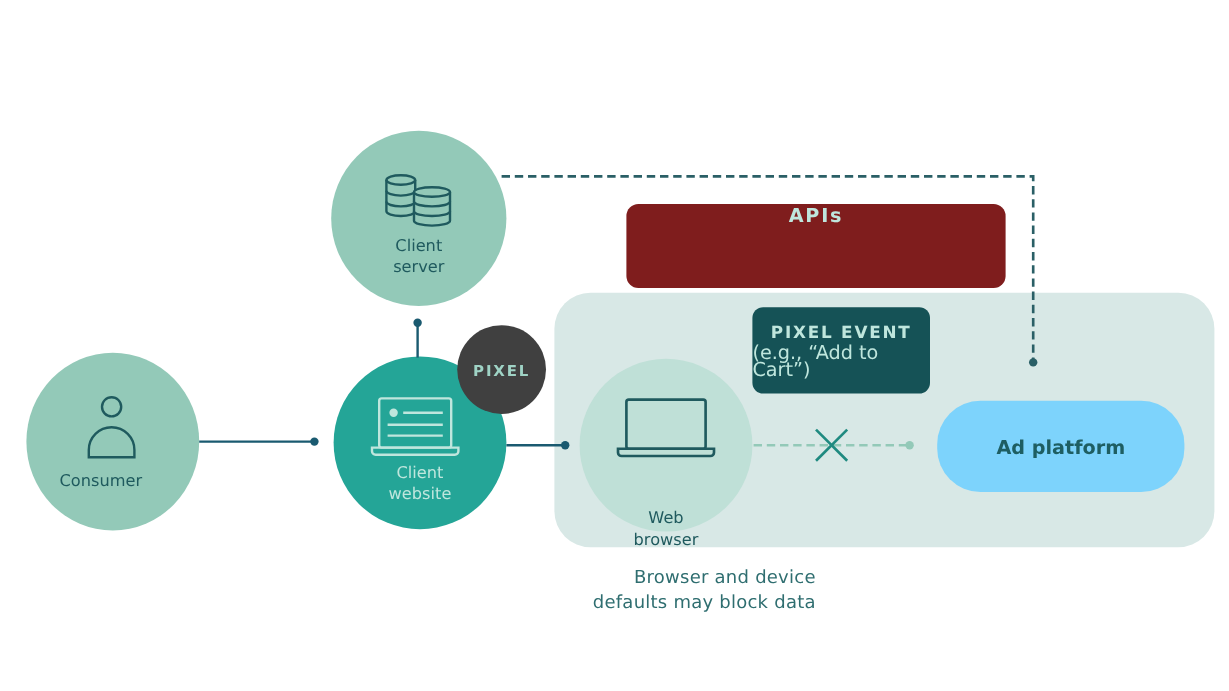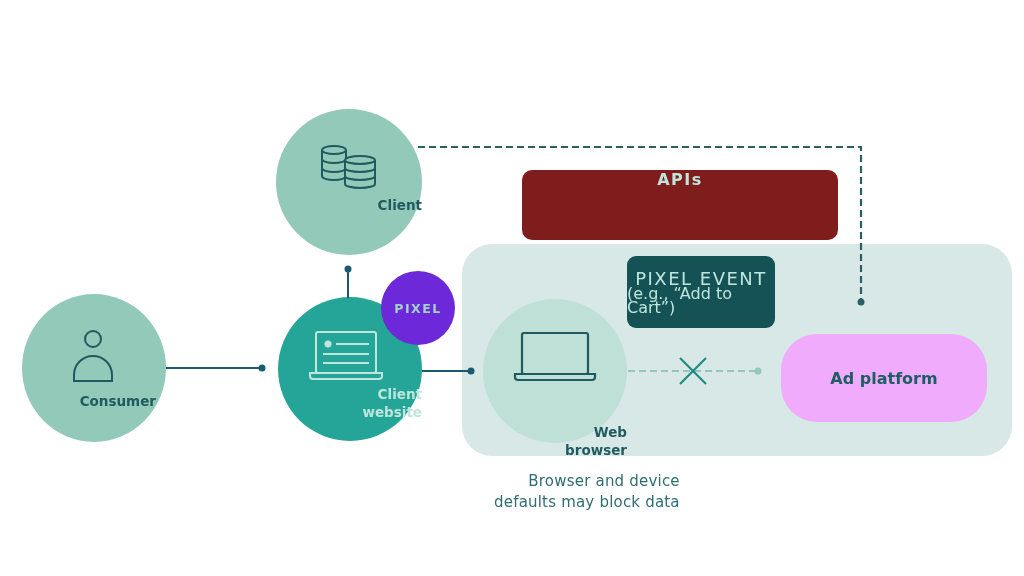--- a/index.html
+++ b/index.html
@@ -1,50 +1,50 @@
 <!DOCTYPE html>
 <html><head>
   <meta charset="utf-8">
   <style>
     html, body { margin: 0; padding: 0; background: #ffffff; }
     body { width: 1024px; height: 576px; position: relative; overflow: hidden;
            font-family: "DejaVu Sans", sans-serif; }
     .abs { position: absolute; }
     .circle { position: absolute; border-radius: 50%; }
-    .lbl { position: absolute; text-align: right; font-size: 13.5px; line-height: 18px; font-weight: bold; }
+    .lbl { position: absolute; text-align: center; font-size: 13.5px; line-height: 18px; font-weight: normal; }
     .note { position: absolute; font-size: 15px; line-height: 21px; color: #2f6e70; letter-spacing: 0.2px; }
     svg.overlay { position: absolute; left: 0; top: 0; width: 1024px; height: 576px; pointer-events: none; }
   </style>
 </head>
 <body>
 
 <div class="abs" style="left:462px; top:244px; width:550px; height:212px; background:#d8e8e6; border-radius:30px;"></div>
 
 <div class="abs" style="left:522px; top:170px; width:316px; height:70px; background:#7f1d1d; border-radius:10px; display:flex; align-items:flex-start; justify-content:center;">
   <span style="color:#bfe6dd; font-weight:bold; font-size:16px; letter-spacing:1.5px;">APIs</span>
 </div>
 
 <div class="abs" style="left:627px; top:256px; width:148px; height:72px; background:#155256; border-radius:9px; display:flex; flex-direction:column; align-items:center; justify-content:center;">
-  <span style="color:#bfe6dd; font-weight:normal; font-size:18px; letter-spacing:1.5px; line-height:17px;">PIXEL EVENT</span>
+  <span style="color:#bfe6dd; font-weight:bold; font-size:14px; letter-spacing:1.5px; line-height:17px;">PIXEL EVENT</span>
   <span style="color:#bfe6dd; font-size:16px; line-height:14px;">(e.g., “Add to Cart”)</span>
 </div>
 
-<div class="abs" style="left:781px; top:334px; width:206px; height:88px; background:#f0abfc; border-radius:36px; display:flex; align-items:center; justify-content:center;">
+<div class="abs" style="left:781px; top:334px; width:206px; height:76px; background:#7dd3fc; border-radius:36px; display:flex; align-items:center; justify-content:center;">
   <span style="color:#1e5e62; font-size:16px; font-weight:bold;">Ad platform</span>
 </div>
 
 <div class="circle" style="left:483px; top:299px; width:144px; height:144px; background:#bfe0d7;"></div>
 
 <div class="circle" style="left:22px; top:294px; width:144px; height:148px; background:#93c9b8;"></div>
 
 <div class="circle" style="left:276px; top:109px; width:146px; height:146px; background:#93c9b8;"></div>
 
 <div class="circle" style="left:278px; top:297px; width:144px; height:144px; background:#24a597;"></div>
 
-<div class="circle" style="left:381px; top:271px; width:74px; height:74px; background:#6d28d9; display:flex; align-items:center; justify-content:center;">
+<div class="circle" style="left:381px; top:271px; width:74px; height:74px; background:#404040; display:flex; align-items:center; justify-content:center;">
   <span style="color:#9fd3c5; font-weight:bold; font-size:12.5px; letter-spacing:1.5px;">PIXEL</span>
 </div>
 
 <svg class="overlay" viewBox="0 0 1024 576">
 
   <line x1="166" y1="368" x2="262" y2="368" stroke="#1a5a70" stroke-width="2"></line>
   <circle cx="262" cy="368" r="3.5" fill="#1a5a70"></circle>
 
   <line x1="422" y1="371" x2="471" y2="371" stroke="#1a5a70" stroke-width="2"></line>
   <circle cx="471" cy="371" r="3.5" fill="#1a5a70"></circle>
@@ -88,20 +88,21 @@
   <g fill="none" stroke="#1f5a5e" stroke-width="2.2">
     <rect x="522" y="333" width="66" height="41" rx="2"></rect>
     <path d="M515 374 h80 v3 a3 3 0 0 1 -3 3 h-74 a3 3 0 0 1 -3 -3 z"></path>
   </g>
 </svg>
 
 <div class="lbl" style="left:12px; top:392px; width:144px; color:#1f5a5e;">Consumer</div>
 
 <div class="lbl" style="left:276px; top:196px; width:146px; color:#1f5a5e;">
   <div>Client</div>
+  <div>server</div>
 </div>
 
 <div class="lbl" style="left:278px; top:385px; width:144px; color:#bfe6dd;">
   <div>Client</div>
   <div>website</div>
 </div>
 
 <div class="lbl" style="left:483px; top:387px; width:144px; color:#1f5a5e;margin-top:36px;">
   <div>Web</div>
   <div>browser</div>

